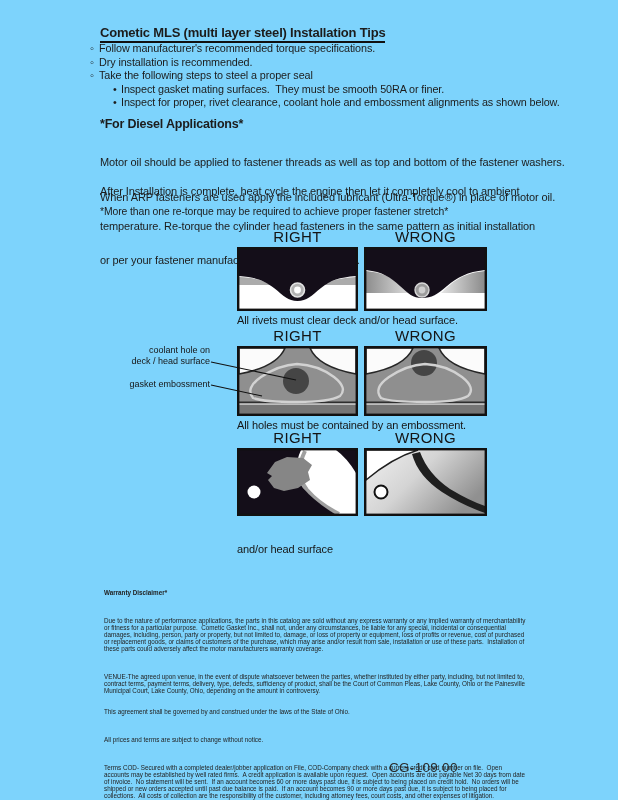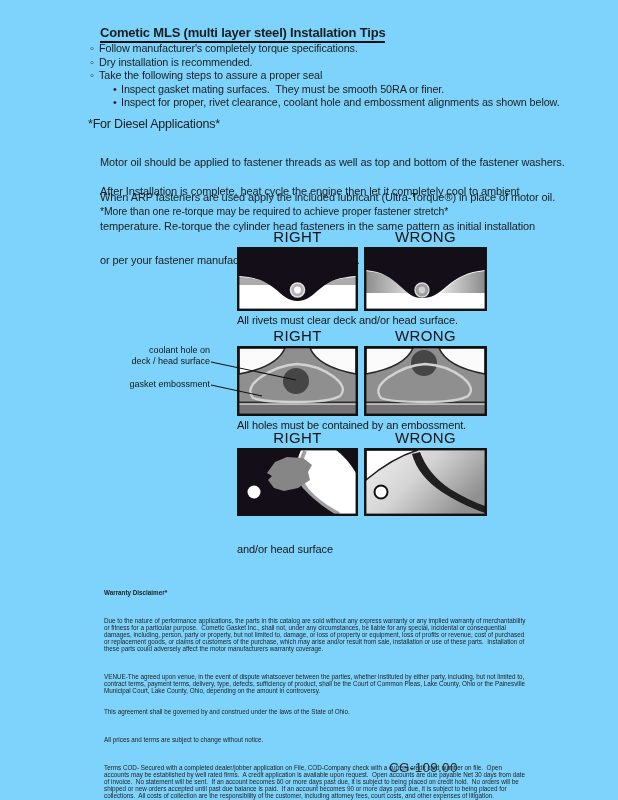--- a/index.html
+++ b/index.html
@@ -13,21 +13,21 @@
     font-size:13px; font-weight:bold; letter-spacing:-0.2px;
     border-bottom:2px solid #111; padding-bottom:1px; white-space:nowrap;
   }
   
   .bullets { position:absolute; left:90px; top:42px; font-size:10.8px; line-height:13.6px; letter-spacing:-0.1px; }
   .bline { display:flex; white-space:pre; }
   .bmark { width:9px; flex:0 0 auto; }
   .sub { padding-left:23px; }
   .sub .bmark { width:8px; }
   
-  .diesel-h { position:absolute; left:88px; top:117px; font-size:12.5px; font-weight:normal; letter-spacing:-0.2px; }
+  .diesel-h { position:absolute; left:100px; top:117px; font-size:12.5px; font-weight:bold; letter-spacing:-0.2px; }
   .dpara { position:absolute; left:100px; font-size:11px; line-height:11.5px; letter-spacing:-0.1px; white-space:pre; }
   .dp1 { top:134px; }
   .dp2 { top:163px; }
   .dnote { position:absolute; left:100px; top:206px; font-size:10.4px; white-space:pre; letter-spacing:-0.1px;text-align:center; }
   
   .dgrow { position:absolute; left:237px; width:250px; }
   .row1 { top:228px; } .row2 { top:327px; } .row3 { top:429px; }
   .dglabels { display:flex; font-size:15px; letter-spacing:0.4px; margin-bottom:2px; color:#141414; }
   .dglabels .ll { width:121px; text-align:center; }
   .dglabels .lr { width:123px; text-align:center; margin-left:6px; }
@@ -50,29 +50,29 @@
 </head>
 <body>
 
 <div class="page">
 
   <div class="title">Cometic MLS (multi layer steel) Installation Tips</div>
 
   <div class="bullets">
     <div class="bline">
       <span class="bmark">◦</span>
-      <span>Follow manufacturer's completely torque specifications.</span>
+      <span>Follow manufacturer's recommended torque specifications.</span>
     </div>
     <div class="bline">
       <span class="bmark">◦</span>
       <span>Dry installation is recommended.</span>
     </div>
     <div class="bline">
       <span class="bmark">◦</span>
-      <span>Take the following steps to assure a proper seal</span>
+      <span>Take the following steps to steel a proper seal</span>
     </div>
     <div class="bline sub">
       <span class="bmark">•</span>
       <span>Inspect gasket mating surfaces.  They must be smooth 50RA or finer.</span>
     </div>
     <div class="bline sub">
       <span class="bmark">•</span>
       <span>Inspect for proper, rivet clearance, coolant hole and embossment alignments as shown below.</span>
     </div>
   </div>

